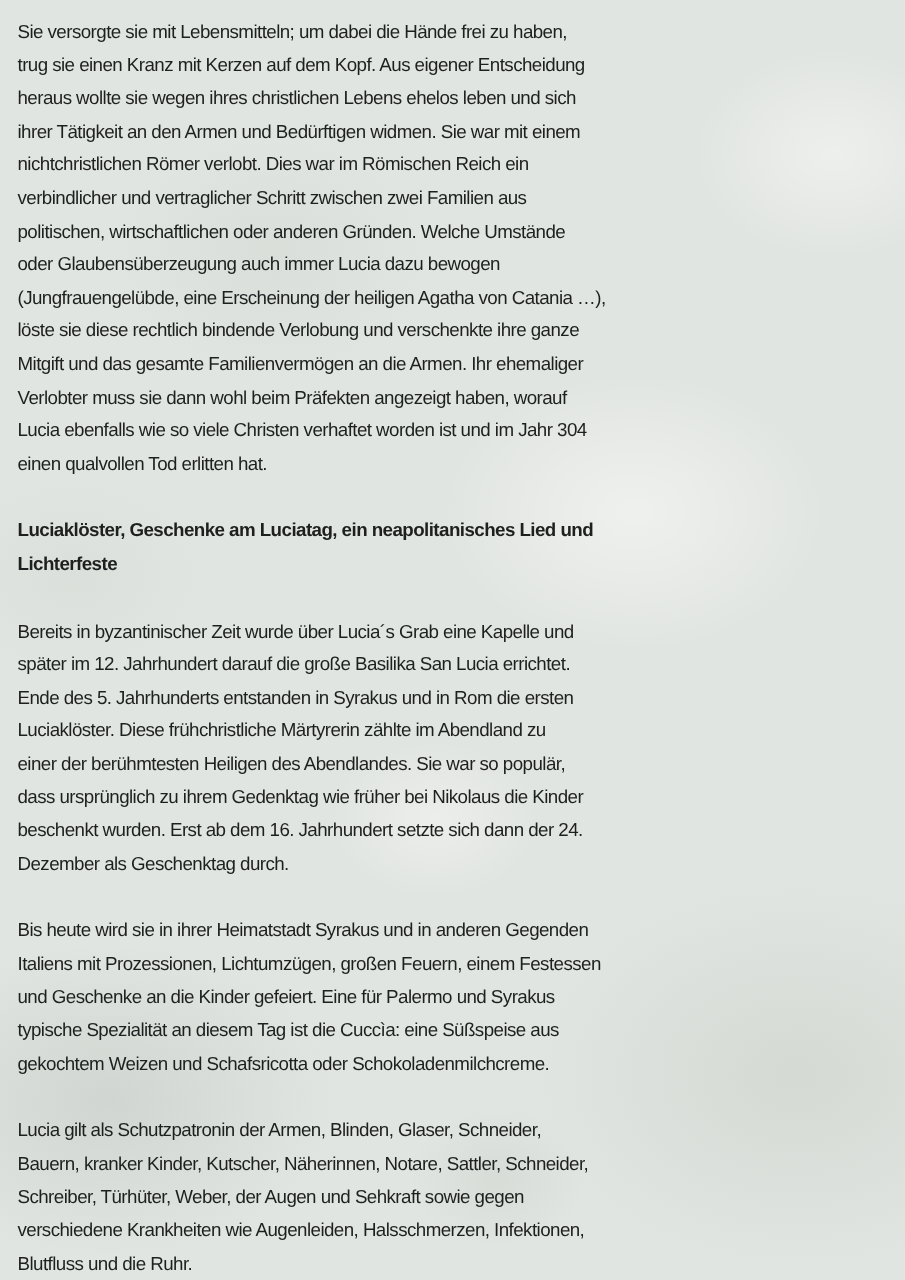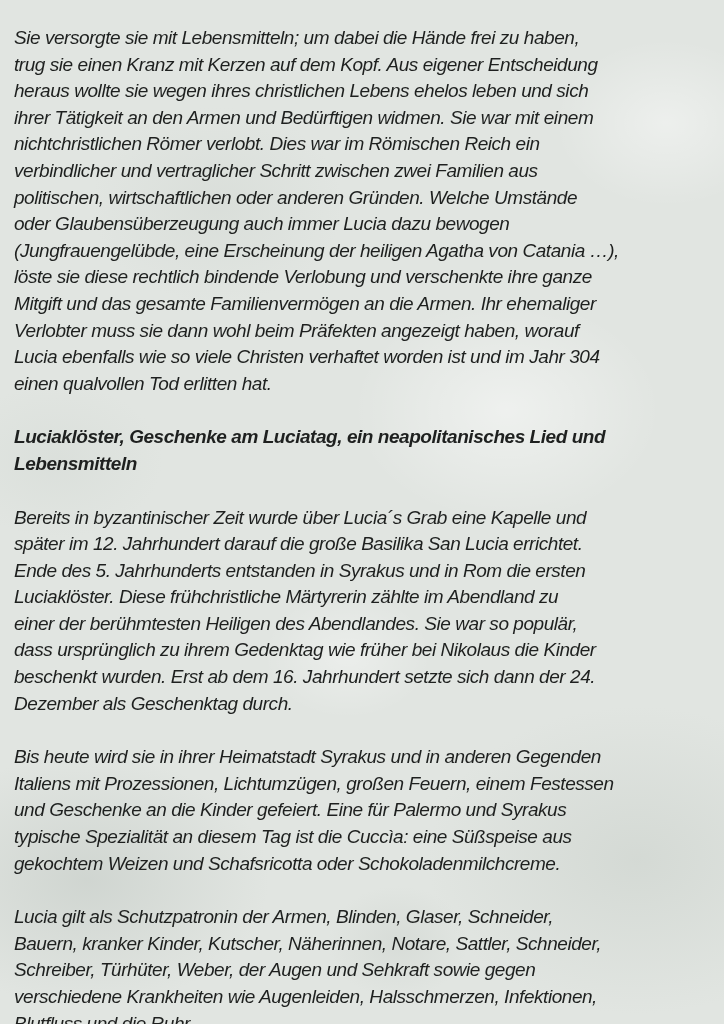--- a/index.html
+++ b/index.html
@@ -32,27 +32,26 @@
   .article {
     position: relative;
     box-sizing: border-box;
     width: 724px;
     height: 1024px;
     padding: 9px 14px 0 14px;
     color: #1e201f;
   }
   .article p,
   .article h2 {
-    margin: 16px 0 27px 0;
-    font-size: 19px;
+    margin: 4px 0 27px 0;
+    font-size: 15px;
     line-height: 26.6px;
     letter-spacing: -0.45px;
     white-space: pre-line;
     font-weight: 400;
-    font-style: italic;
   }
   .article h2 {
     font-weight: 700;
   }
 </style>
 </head>
 <body>
 
 <div class="texture"></div>
 
@@ -66,21 +65,21 @@
 politischen, wirtschaftlichen oder anderen Gründen. Welche Umstände
 oder Glaubensüberzeugung auch immer Lucia dazu bewogen
 (Jungfrauengelübde, eine Erscheinung der heiligen Agatha von Catania …),
 löste sie diese rechtlich bindende Verlobung und verschenkte ihre ganze
 Mitgift und das gesamte Familienvermögen an die Armen. Ihr ehemaliger
 Verlobter muss sie dann wohl beim Präfekten angezeigt haben, worauf
 Lucia ebenfalls wie so viele Christen verhaftet worden ist und im Jahr 304
 einen qualvollen Tod erlitten hat.</p>
 
   <h2>Luciaklöster, Geschenke am Luciatag, ein neapolitanisches Lied und
-Lebensmitteln</h2>
+Lichterfeste</h2>
 
   <p>Bereits in byzantinischer Zeit wurde über Lucia´s Grab eine Kapelle und
 später im 12. Jahrhundert darauf die große Basilika San Lucia errichtet.
 Ende des 5. Jahrhunderts entstanden in Syrakus und in Rom die ersten
 Luciaklöster. Diese frühchristliche Märtyrerin zählte im Abendland zu
 einer der berühmtesten Heiligen des Abendlandes. Sie war so populär,
 dass ursprünglich zu ihrem Gedenktag wie früher bei Nikolaus die Kinder
 beschenkt wurden. Erst ab dem 16. Jahrhundert setzte sich dann der 24.
 Dezember als Geschenktag durch.</p>
 

